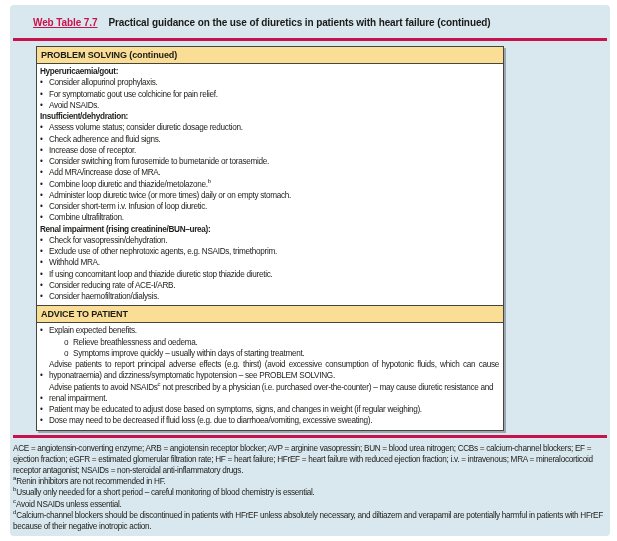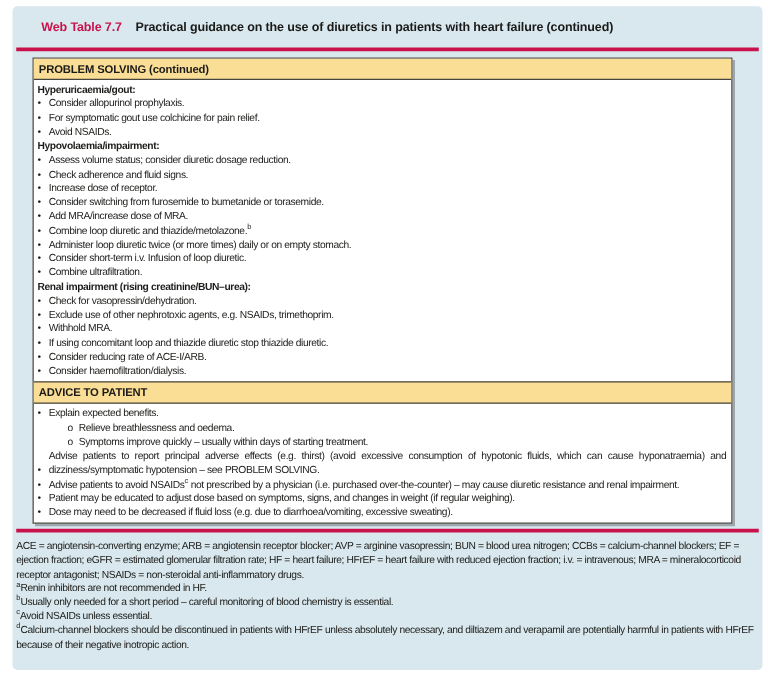--- a/index.html
+++ b/index.html
@@ -18,31 +18,31 @@
     border-radius: 4px;
   }
   .title-row {
     padding: 11px 14px 0 23px;
     font-size: 10px;
     line-height: 14px;
     font-weight: bold;
     letter-spacing: -0.1px;
     white-space: nowrap;
   }
-  .t-num { color: var(--accent-red, #C9124B); margin-right: 11px; }
+  .t-num { color: var(--accent-red, #C9124B); margin-right: 11px; text-decoration: underline; }
   .t-text { color: #1a1a18; }
   .red-rule {
     height: 3px;
     background: var(--accent-red, #C9124B);
     margin: 8px 3px 0 3px;
   }
   .red-rule.rule-bottom { margin-top: 4px; }
   .table-box {
-    margin: 5px 0 0 16px;
-    width: 560px;
+    margin: 5px 0 0 26px;
+    width: 468px;
     background: #ffffff;
     border: 1px solid var(--table-border, #45443e);
     box-shadow: 2px 2px 0 rgba(105,115,120,0.55);
   }
   .section-header {
     background: var(--header-bg, #FADE96);
     border-bottom: 1px solid var(--table-border, #45443e);
     font-size: 9px;
     font-weight: bold;
     line-height: 11px;
@@ -99,21 +99,21 @@
         </div>
         <div class="row bullet">
           <span class="marker">•</span>
           <span class="txt">For symptomatic gout use colchicine for pain relief.</span>
         </div>
         <div class="row bullet">
           <span class="marker">•</span>
           <span class="txt">Avoid NSAIDs.</span>
         </div>
         <div class="row heading bold">
-          <span class="txt">Hypovolaemia/impairment:</span>
+          <span class="txt">Insufficient/dehydration:</span>
         </div>
         <div class="row bullet">
           <span class="marker">•</span>
           <span class="txt">Assess volume status; consider diuretic dosage reduction.</span>
         </div>
         <div class="row bullet">
           <span class="marker">•</span>
           <span class="txt">Check adherence and fluid signs.</span>
         </div>
         <div class="row bullet">

